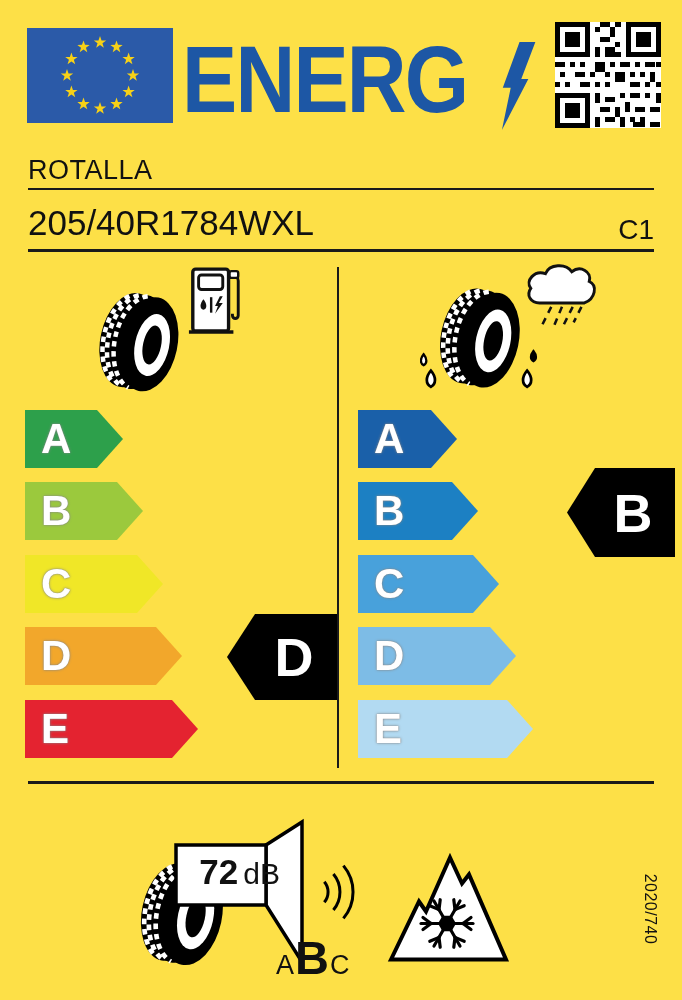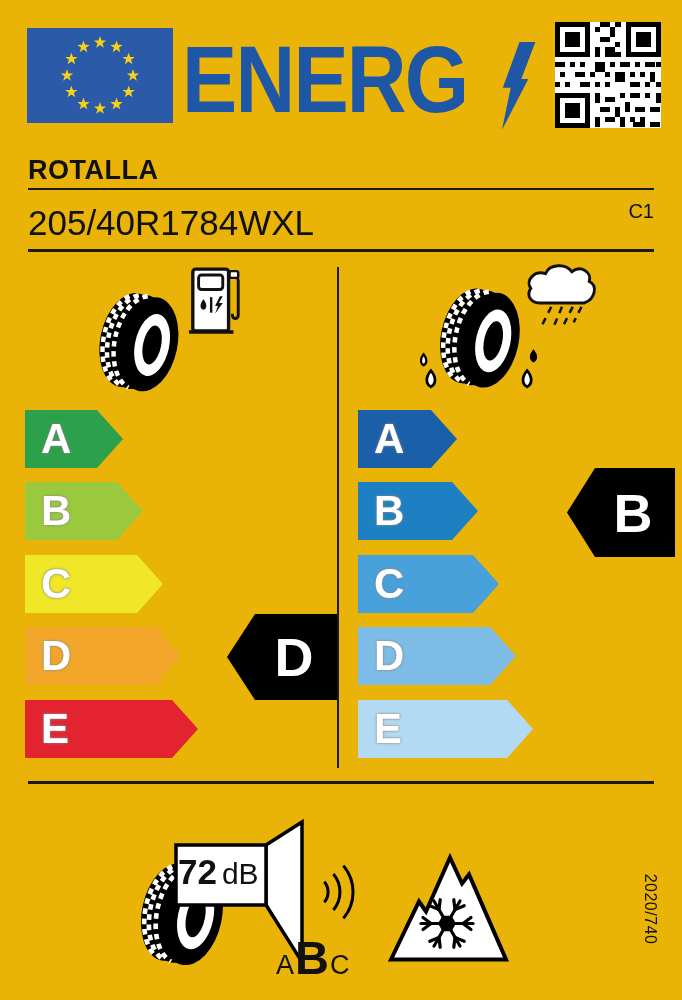--- a/index.html
+++ b/index.html
@@ -1,34 +1,34 @@
 <!DOCTYPE html>
 <html><head>
 <meta charset="utf-8">
 <style>
   html,body{margin:0;padding:0;background:#fff;}
-  #label{position:relative;width:682px;height:1000px;background:#eab308;overflow:hidden;
+  #label{position:relative;width:682px;height:1000px;background:#fde047;overflow:hidden;
          font-family:"Liberation Sans","DejaVu Sans",sans-serif;color:#111;}
   .abs{position:absolute;}
 
   
   #eu-flag{left:27px;top:28px;width:146px;height:95px;}
   #energ-text{left:182px;top:30px;height:100px;font-weight:bold;font-size:94px;line-height:100px;
               color:#1d57a5;transform:scaleX(0.88);transform-origin:left center;letter-spacing:-2px;}
   #bolt{left:492px;top:42px;}
   #qr{left:555px;top:22px;}
 
   
-  #brand{left:28px;top:155px;font-size:27px;font-weight:bold;letter-spacing:.5px;}
+  #brand{left:28px;top:155px;font-size:27px;font-weight:normal;letter-spacing:.5px;}
   .hrule{left:28px;width:626px;height:3px;background:#1a1a1a;}
   #rule1{top:188px;height:2px;}
   #rule2{top:249px;}
   #rule3{top:781px;}
   #tire-size{left:28px;top:203px;font-size:35px;text-align:center;}
-  #tire-class{right:28px;top:200px;font-size:20px;}
+  #tire-class{right:28px;top:214px;font-size:28px;}
 
   
   #vdivider{left:337px;top:267px;width:2px;height:501px;background:#1a1a1a;}
 
   .scale-arrow{position:absolute;height:58px;display:flex;align-items:center;
     clip-path:polygon(0 0, calc(100% - 26px) 0, 100% 50%, calc(100% - 26px) 100%, 0 100%);}
   .scale-arrow span{font-weight:bold;font-size:42px;line-height:1;color:#fff;margin-left:16px;
     text-shadow:0 0 3px #8a8a8a,0 0 1px #777;}
   .fuel-col{left:25px;}
   .wet-col{left:358px;}
@@ -37,21 +37,21 @@
   #wa0{width:99px;} #wa1{width:120px;} #wa2{width:141px;} #wa3{width:158px;} #wa4{width:175px;}
 
   .rating-pentagon{position:absolute;background:#000;color:#fff;
     clip-path:polygon(28px 0,100% 0,100% 100%,28px 100%,0 50%);
     display:flex;align-items:center;justify-content:center;padding-left:24px;
     font-weight:bold;font-size:54px;}
   #fuel-rating{left:227px;top:614px;width:86px;height:86px;}
   #wet-rating{left:567px;top:468px;width:84px;height:89px;}
 
   
-  #noise-value-box{left:178px;top:852px;width:102px;text-align:left;white-space:nowrap;}
+  #noise-value-box{left:178px;top:852px;width:102px;text-align:right;white-space:nowrap;}
   #noise-value-box .val{font-weight:bold;font-size:35px;}
   #noise-value-box .unit{font-size:30px;margin-left:5px;}
   #noise-classes{left:276px;top:930px;display:flex;align-items:baseline;}
   #noise-classes .nc{font-size:27px;}
   #noise-classes .nc.sel{font-size:47px;font-weight:bold;margin:0 1px;}
   #regulation{left:600px;top:900px;width:100px;height:18px;font-size:16px;text-align:center;
     transform:rotate(90deg);letter-spacing:.5px;}
 </style>
 </head>
 <body>

